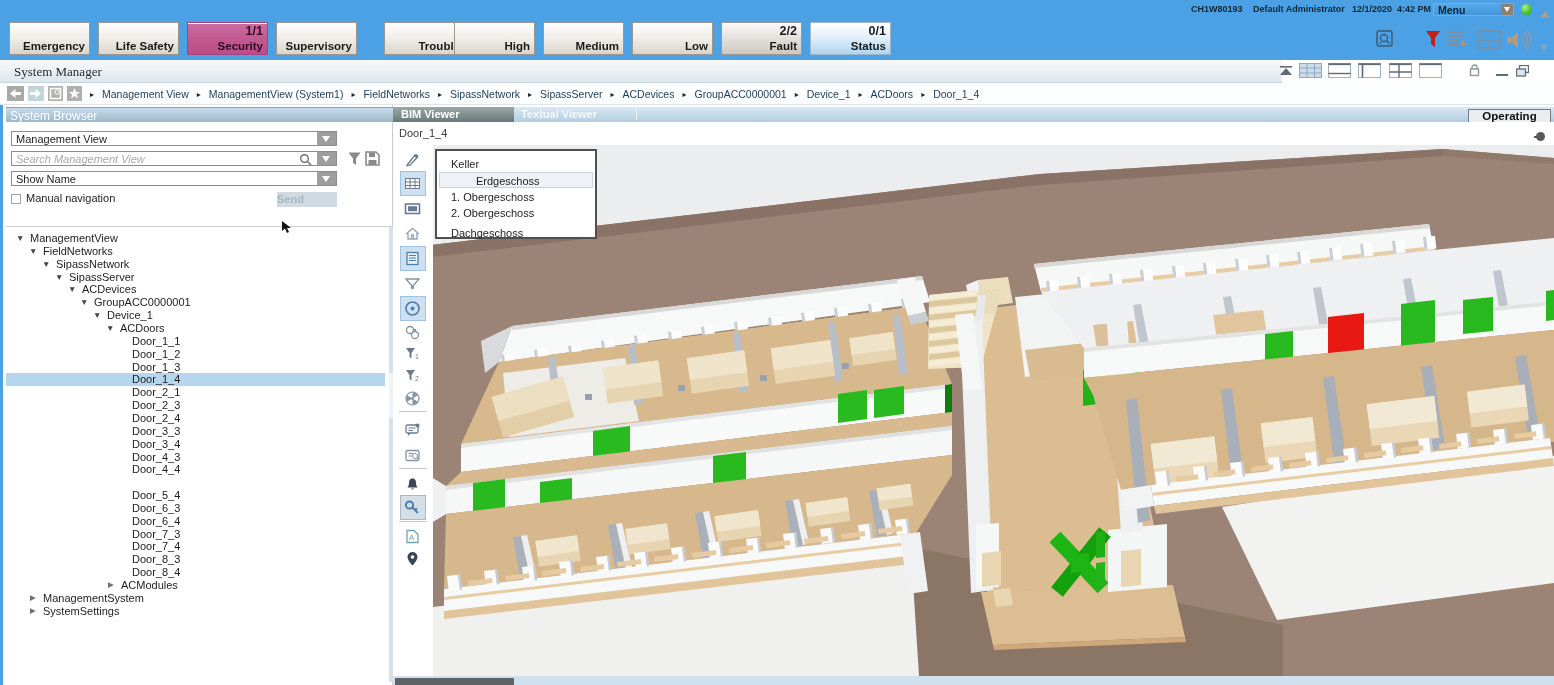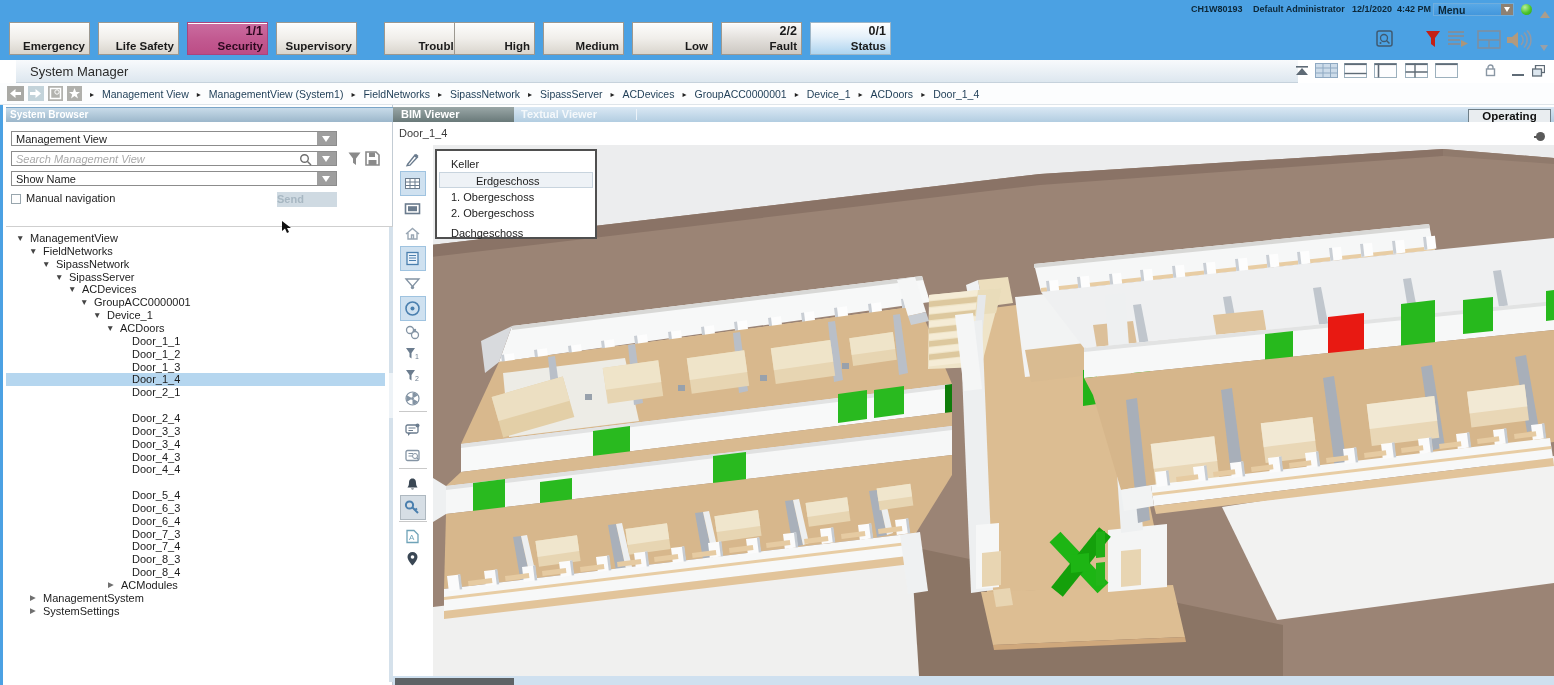--- a/index.html
+++ b/index.html
@@ -19,34 +19,34 @@
   background:linear-gradient(180deg,#fdfdfc 0%,#f0eeea 50%,#d9d5cd 100%); box-shadow:inset 0 1px 0 #fff; }
 .blab { position:absolute; right:4px; bottom:2px; font-size:11.5px; font-weight:bold; color:#1a1a1a; }
 .bnum { position:absolute; right:4px; top:1px; font-size:12.5px; font-weight:bold; color:#1a1a1a; }
 .abtn.sec { background:linear-gradient(180deg,#cb6da0 0%,#c25a91 50%,#bc4d86 100%); border-color:#a8457e; }
 .abtn.sec .blab, .abtn.sec .bnum { color:#2d0a20; }
 .abtn.fault { background:linear-gradient(180deg,#fbfafa 0%,#e3e0dc 50%,#ccc8c2 100%); }
 .abtn.status { background:linear-gradient(180deg,#ffffff 0%,#e4f0fa 45%,#aed4ef 100%); border-color:#9db6c8; }
 
 .tri-ico { position:absolute; top:30px; }
 
-#smbar { position:absolute; left:16px; top:60px; width:1282px; height:23px;
-  background:linear-gradient(180deg,#f8fafc,#dde7ef); border-bottom:1px solid #c6d2dc; }
+#smbar { position:absolute; left:0; top:60px; width:1282px; height:23px;
+  background:linear-gradient(180deg,#f8fafc,#dde7ef); border-bottom:1px solid #c6d2dc;font-family:Liberation Serif, serif; }
 #smbar .t { position:absolute; left:14px; top:4px; font-size:13px; color:#2b2b2b; }
 
 #bcbar { position:absolute; left:0; top:83px; width:1554px; height:22px; background:#fcfdfe; border-bottom:1px solid #dfe5ea; }
 .navb { position:absolute; top:3px; width:17px; height:15px; }
 #bctext { position:absolute; left:82px; top:4.5px; font-size:10.5px; color:#1d3c55; white-space:nowrap; }
 .csep { color:#222; font-size:8px; margin:0 8px; position:relative; top:-1px; }
 .citem { }
 
 #lpanel { position:absolute; left:0; top:105px; width:393px; height:580px; background:#fff; border-left:3px solid #4ba1e3; border-right:1px solid #c3ccd4; }
 #sbhead { position:absolute; left:3px; top:2px; width:387px; height:15px;
   background:linear-gradient(180deg,#c8dbe9,#9cb7cb); border-top:1px solid #7aa5c8; }
-#sbhead span { position:absolute; left:4px; top:1px; color:#fff; font-weight:bold; font-size:10px; }
+#sbhead span { position:absolute; left:4px; top:1px; color:#fff; font-weight:normal; font-size:12px; }
 .combo { position:absolute; left:8px; width:326px; height:15px; border:1px solid #8c8c8c; background:#fff; font-size:11px; color:#222; }
 .combo .cv { position:absolute; left:4px; top:1px; }
 .combo .cbtn { position:absolute; right:0; top:0; width:19px; height:13px; background:#9e9e9e; }
 .combo .cbtn:after { content:""; position:absolute; left:5px; top:4px; border:4.5px solid transparent; border-top:6px solid #fff; }
 .ph { color:#a9a9a9; font-style:italic; }
 #sendbtn { position:absolute; left:274px; top:87px; width:60px; height:15px; background:#cfdae2;
   color:#a7b7c2; font-size:11px; font-weight:bold; text-align:left; line-height:15px; }
 #cbx { position:absolute; left:8px; top:89px; width:10px; height:10px; border:1px solid #98a5ad; background:#fdfdfd; }
 #cbxl { position:absolute; left:23px; top:87px; font-size:11px; color:#222; }
 #pdiv { position:absolute; left:3px; top:121px; width:388px; height:1px; background:#cfcfcf; }
@@ -282,20 +282,23 @@
           <span class="tlab" style="left:126px">Door_1_2</span>
         </div>
 <div class="trow" style="top:255.5px">
           <span class="tlab" style="left:126px">Door_1_3</span>
         </div>
 <div class="trow sel" style="top:268.3px">
           <span class="tlab" style="left:126px">Door_1_4</span>
         </div>
 <div class="trow" style="top:281.2px">
           <span class="tlab" style="left:126px">Door_2_1</span>
+        </div>
+<div class="trow" style="top:294.1px">
+          <span class="tlab" style="left:126px">Door_2_3</span>
         </div>
 <div class="trow" style="top:306.9px">
           <span class="tlab" style="left:126px">Door_2_4</span>
         </div>
 <div class="trow" style="top:319.8px">
           <span class="tlab" style="left:126px">Door_3_3</span>
         </div>
 <div class="trow" style="top:332.6px">
           <span class="tlab" style="left:126px">Door_3_4</span>
         </div>

